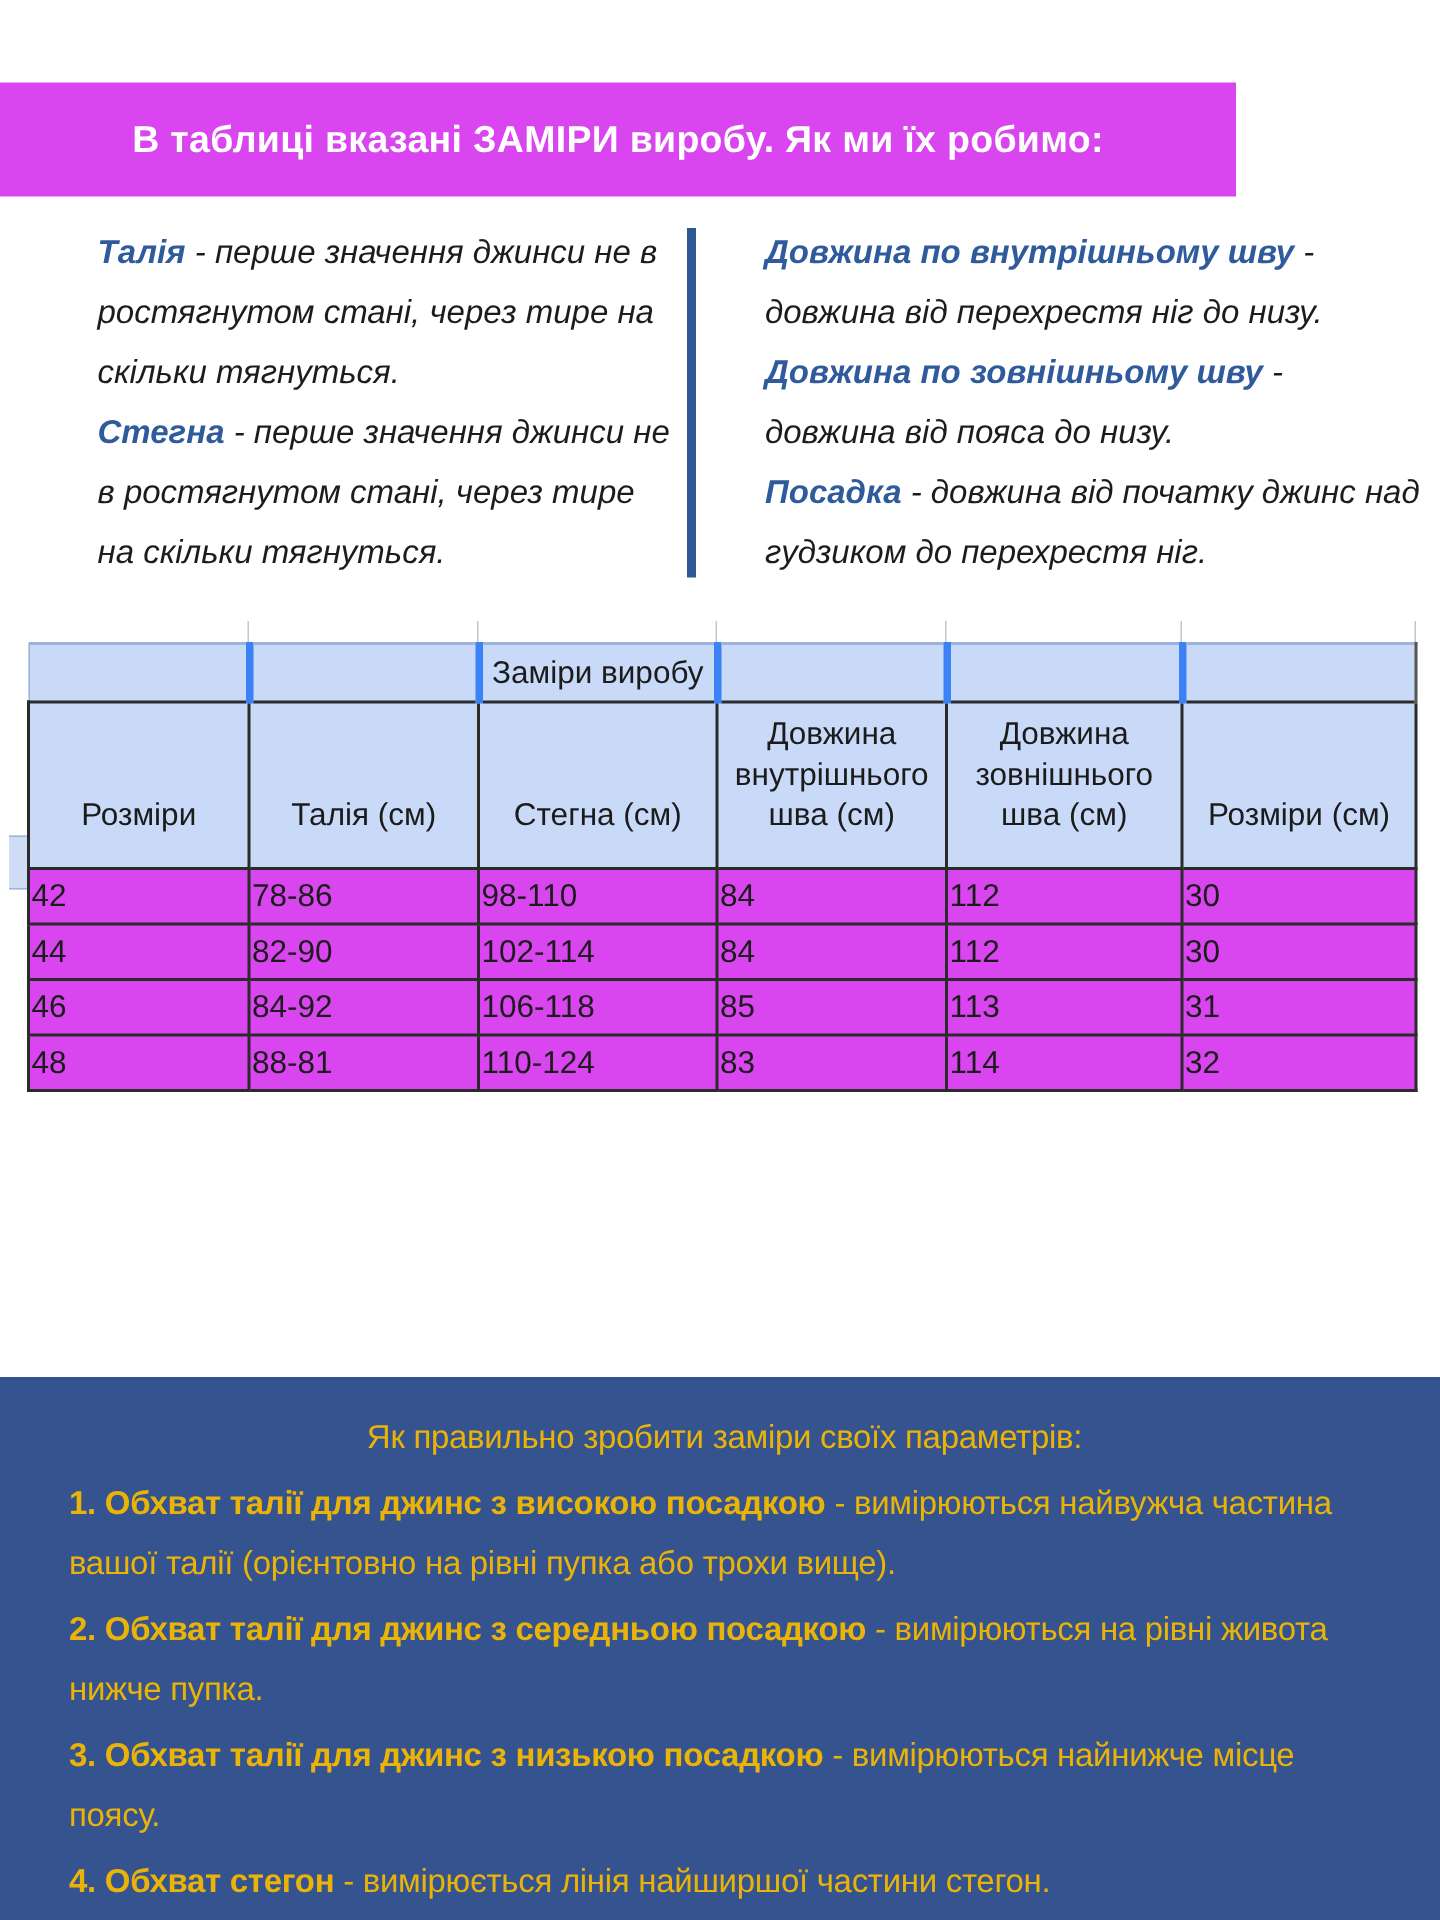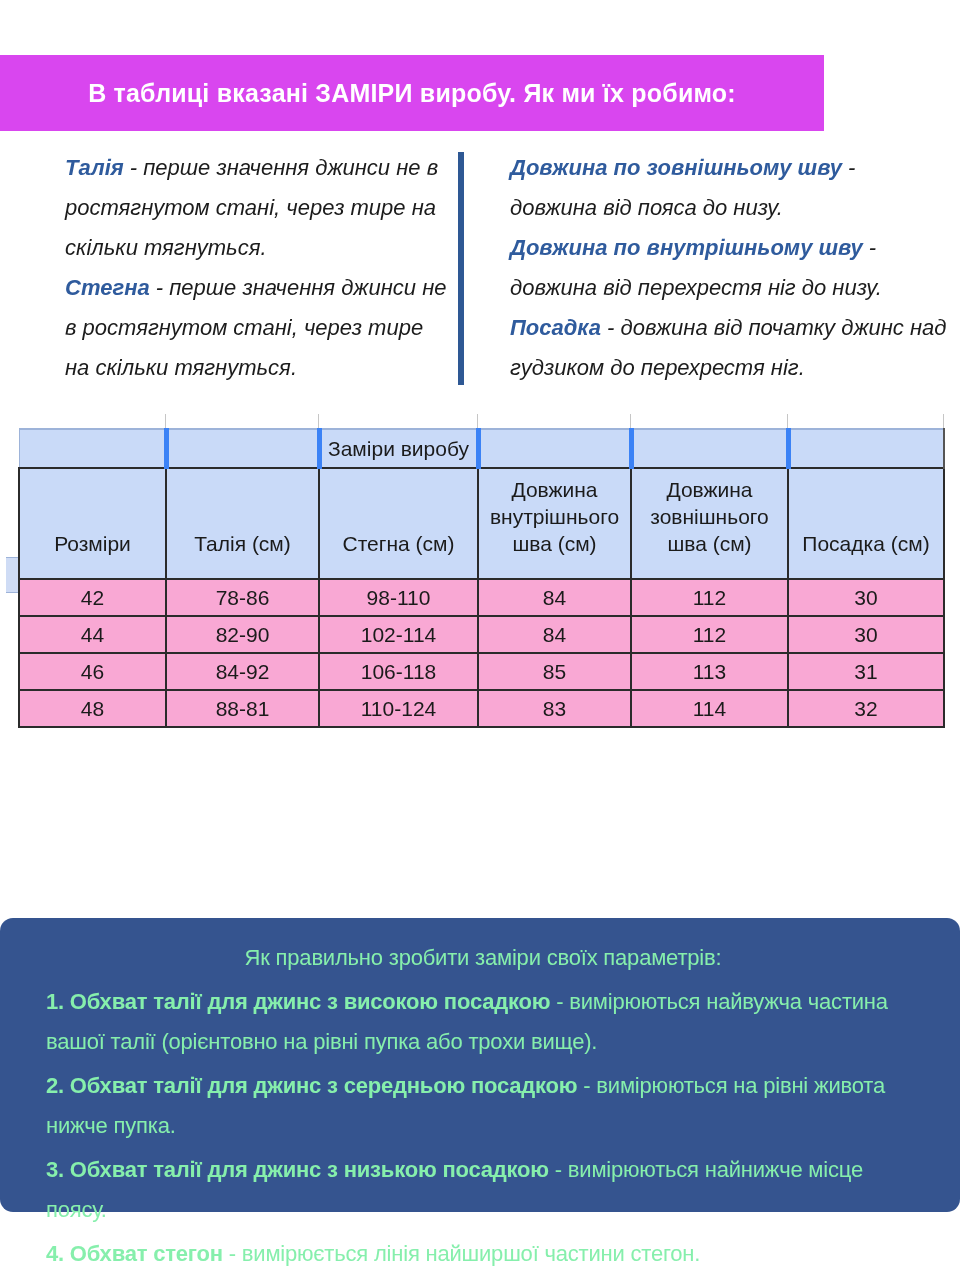--- a/index.html
+++ b/index.html
@@ -33,57 +33,57 @@
     border-top:2px solid #9db3d9;border-left:5px solid #3b82f6;
   }
   .merged-row td:first-child{border-left:1px solid #9db3d9;}
   .merged-row td:last-child{border-right:2px solid #555555;}
   .head-row th{
     background:#c9daf8;border:2px solid #2b2b2b;height:88px;
     font-weight:normal;text-align:center;vertical-align:bottom;
     padding:0 4px 21px 4px;line-height:27px;
   }
   .data-row td{
-    background:#f9a8d4;border:2px solid #2b2b2b;height:33px;
-    text-align:center;vertical-align:middle;
+    background:#d946ef;border:2px solid #2b2b2b;height:33px;
+    vertical-align:middle;
   }
   
   .stub{position:absolute;width:1px;height:14px;background:#c6c6c6;}
   .row-artifact{
     position:absolute;left:6px;top:557px;width:12px;height:34px;
     background:#cfdcf5;border-top:1px solid #9db3d9;border-bottom:1px solid #9db3d9;
   }
 
   
   .guide{
-    position:absolute;left:0;top:918px;width:960px;height:294px;
-    background:#35548f;color:#86efac;box-sizing:border-box;
-    padding:20px 36px 0 42px;letter-spacing:-0.2px;border-radius:13px;
+    position:absolute;left:0;top:918px;width:960px;height:362px;
+    background:#35548f;color:#eab308;box-sizing:border-box;
+    padding:20px 36px 0 42px;letter-spacing:-0.2px;
   }
   .guide-title{font-size:22px;line-height:40px;text-align:center;margin:0;}
   .guide-item{font-size:22px;line-height:40px;margin:4px;}
   .guide-lead{font-weight:bold;}
 </style>
 </head>
 <body>
 
 <div class="banner">
   <div class="banner-title">В таблиці вказані ЗАМІРИ виробу. Як ми їх робимо:</div>
 </div>
 
 <div class="defs-left">
   <p class="def-p"><span class="def-term">Талія</span><span> - перше значення джинси не в ростягнутом стані, через тире на скільки тягнуться.</span></p>
   <p class="def-p"><span class="def-term">Стегна</span><span> - перше значення джинси не в ростягнутом стані, через тире на скільки тягнуться.</span></p>
 </div>
 
 <div class="defs-divider"></div>
 
 <div class="defs-right">
+  <p class="def-p"><span class="def-term">Довжина по внутрішньому шву</span><span> - довжина від перехрестя ніг до низу.</span></p>
   <p class="def-p"><span class="def-term">Довжина по зовнішньому шву</span><span> - довжина від пояса до низу.</span></p>
-  <p class="def-p"><span class="def-term">Довжина по внутрішньому шву</span><span> - довжина від перехрестя ніг до низу.</span></p>
   <p class="def-p"><span class="def-term">Посадка</span><span> - довжина від початку джинс над гудзиком до перехрестя ніг.</span></p>
 </div>
 
 <div class="stub" style="left:165px;top:414px"></div>
 <div class="stub" style="left:318px;top:414px"></div>
 <div class="stub" style="left:477px;top:414px"></div>
 <div class="stub" style="left:630px;top:414px"></div>
 <div class="stub" style="left:787px;top:414px"></div>
 <div class="stub" style="left:943px;top:414px"></div>
 <div class="stub" style="left:18px;top:699px"></div>
@@ -113,21 +113,21 @@
     <td></td>
     <td></td>
     <td></td>
   </tr>
   <tr class="head-row">
     <th>Розміри</th>
     <th>Талія (см)</th>
     <th>Стегна (см)</th>
     <th>Довжина внутрішнього шва (см)</th>
     <th>Довжина зовнішнього шва (см)</th>
-    <th>Посадка (см)</th>
+    <th>Розміри (см)</th>
   </tr>
   <tr class="data-row">
     <td>42</td>
     <td>78-86</td>
     <td>98-110</td>
     <td>84</td>
     <td>112</td>
     <td>30</td>
   </tr>
   <tr class="data-row">

